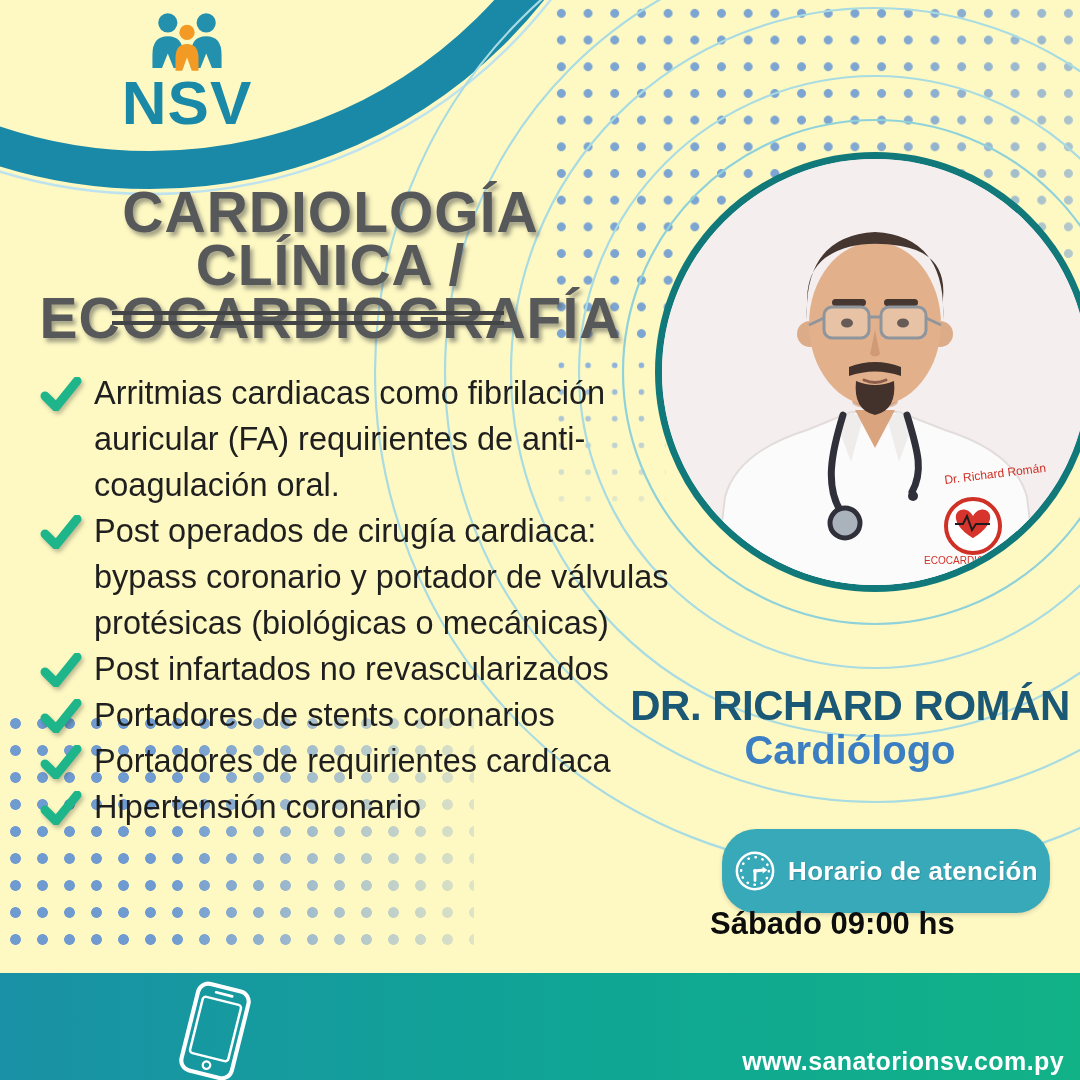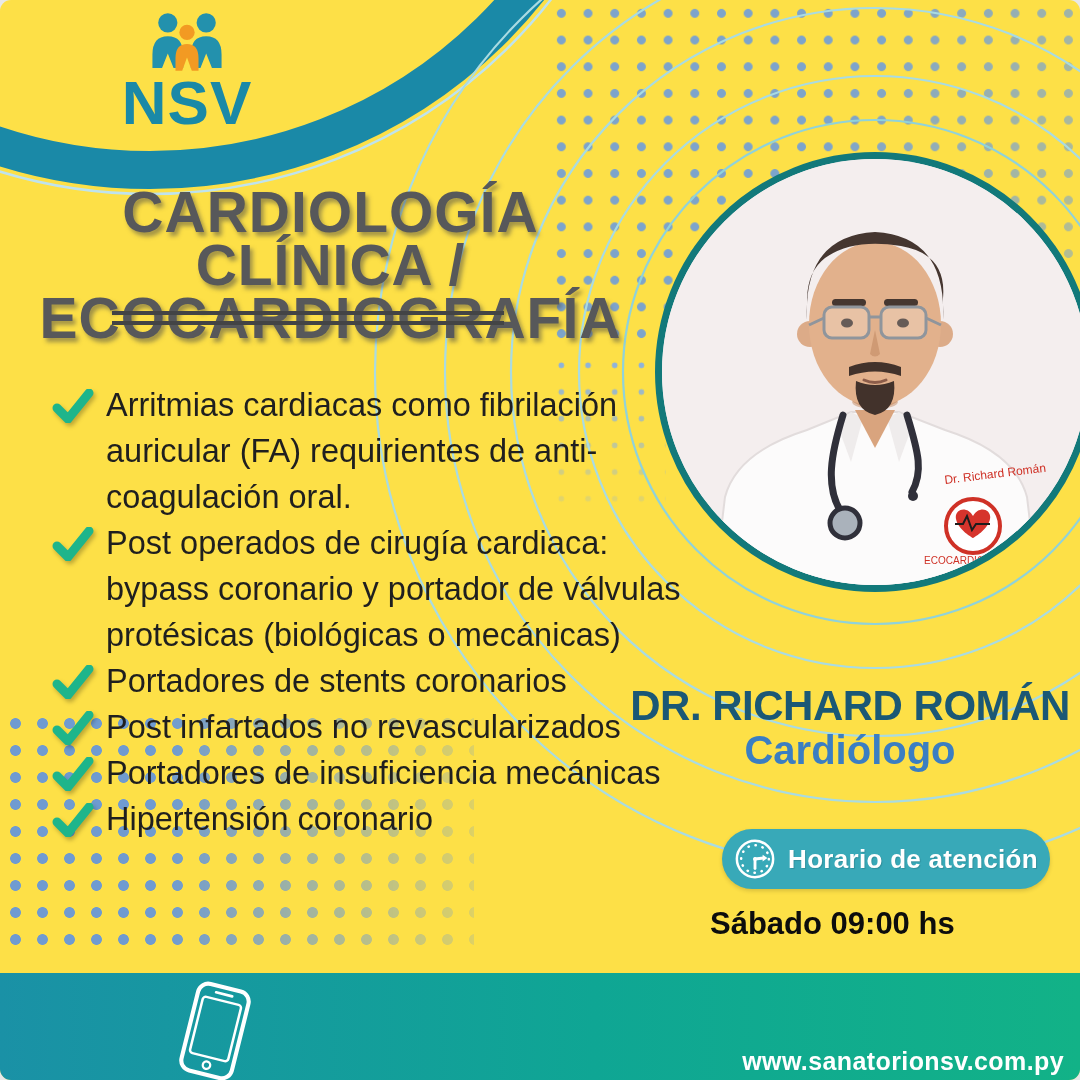--- a/index.html
+++ b/index.html
@@ -1,20 +1,19 @@
 <!DOCTYPE html>
 <html><head>
 <meta charset="utf-8">
 <style>
   html,body{margin:0;padding:0;background:#e8e8e8;}
   .canvas{
-    position:relative;width:1080px;height:1080px;background:#fde047;
+    position:relative;width:1080px;height:1080px;background:#fef9c3;
     overflow:hidden;font-family:"Liberation Sans",sans-serif;
     margin:0 auto;
-    border-radius:11px;
   }
   .abs{position:absolute;}
 
   
   .dots{position:absolute;pointer-events:none;}
   .dots-tr{
     left:548px;top:0;width:532px;height:352px;
     background-image:radial-gradient(circle,#76a0d3 4px,rgba(118,160,211,0) 4.8px);
     background-size:26.7px 26.7px;
     -webkit-mask-image:linear-gradient(115deg,rgba(0,0,0,.95) 50%,rgba(0,0,0,.45) 100%);
@@ -50,21 +49,21 @@
   .title{
     left:8px;top:186px;width:645px;text-align:center;
     color:#57585a;font-weight:800;font-size:57px;line-height:53px;letter-spacing:1px;
     text-shadow:3px 4px 4px rgba(70,70,70,.5);
   }
   .underline{left:112px;top:311px;width:392px;}
   .underline .bar{height:4px;background:#434445;}
   .underline .bar + .bar{margin-top:6px;}
 
   
-  .services{left:34px;top:366px;width:634px;list-style:none;margin:16px;padding:0;}
+  .services{left:34px;top:366px;width:634px;list-style:none;margin:4px;padding:0;}
   .services li{
     position:relative;padding-left:56px;margin:0;
     font-size:32.5px;line-height:46px;color:#1f1f1f;
   }
   .services .check{
     position:absolute;left:2px;top:7px;width:42px;height:34px;
     filter:drop-shadow(2px 3px 2px rgba(0,0,0,.25));
   }
 
   
@@ -80,21 +79,21 @@
     left:612px;top:682px;width:476px;text-align:center;
     font-size:42px;font-weight:800;letter-spacing:-0.5px;color:#1b5875;
   }
   .doc-spec{
     left:612px;top:728px;width:476px;text-align:center;
     font-size:40px;font-weight:700;color:#3b7ec2;
   }
 
   
   .pill{
-    left:722px;top:829px;width:328px;height:60px;border-radius:34px;
+    left:722px;top:829px;width:328px;height:84px;border-radius:34px;
     background:#38a9b8;display:flex;align-items:center;justify-content:center;
     gap:12px;box-sizing:border-box;padding:0 10px;
     box-shadow:0 2px 4px rgba(0,0,0,.15);
   }
   .pill .clock{width:42px;height:42px;flex:0 0 auto;}
   .pill .label{
     color:#ffffff;font-size:26px;font-weight:800;letter-spacing:.3px;
     text-shadow:1px 1px 1px rgba(0,0,0,.15);white-space:nowrap;
   }
   .time{
@@ -174,33 +173,33 @@
     <li>
       <svg class="check" viewBox="0 0 42 34">
         <path d="M5,19 L16,30 L37,4" fill="none" stroke="#1eb58b" stroke-width="9" stroke-linecap="round" stroke-linejoin="round"></path>
       </svg>
       <span>Post operados de cirugía cardiaca: bypass coronario y portador de válvulas protésicas (biológicas o mecánicas)</span>
     </li>
     <li>
       <svg class="check" viewBox="0 0 42 34">
         <path d="M5,19 L16,30 L37,4" fill="none" stroke="#1eb58b" stroke-width="9" stroke-linecap="round" stroke-linejoin="round"></path>
       </svg>
+      <span>Post infartados no revascularizados</span>
+    </li>
+    <li>
+      <svg class="check" viewBox="0 0 42 34">
+        <path d="M5,19 L16,30 L37,4" fill="none" stroke="#1eb58b" stroke-width="9" stroke-linecap="round" stroke-linejoin="round"></path>
+      </svg>
       <span>Portadores de stents coronarios</span>
     </li>
     <li>
       <svg class="check" viewBox="0 0 42 34">
         <path d="M5,19 L16,30 L37,4" fill="none" stroke="#1eb58b" stroke-width="9" stroke-linecap="round" stroke-linejoin="round"></path>
       </svg>
-      <span>Post infartados no revascularizados</span>
-    </li>
-    <li>
-      <svg class="check" viewBox="0 0 42 34">
-        <path d="M5,19 L16,30 L37,4" fill="none" stroke="#1eb58b" stroke-width="9" stroke-linecap="round" stroke-linejoin="round"></path>
-      </svg>
-      <span>Portadores de insuficiencia mecánicas</span>
+      <span>Portadores de requirientes cardíaca</span>
     </li>
     <li>
       <svg class="check" viewBox="0 0 42 34">
         <path d="M5,19 L16,30 L37,4" fill="none" stroke="#1eb58b" stroke-width="9" stroke-linecap="round" stroke-linejoin="round"></path>
       </svg>
       <span>Hipertensión coronario</span>
     </li>
   </ul>
 
   <div class="abs photo">

